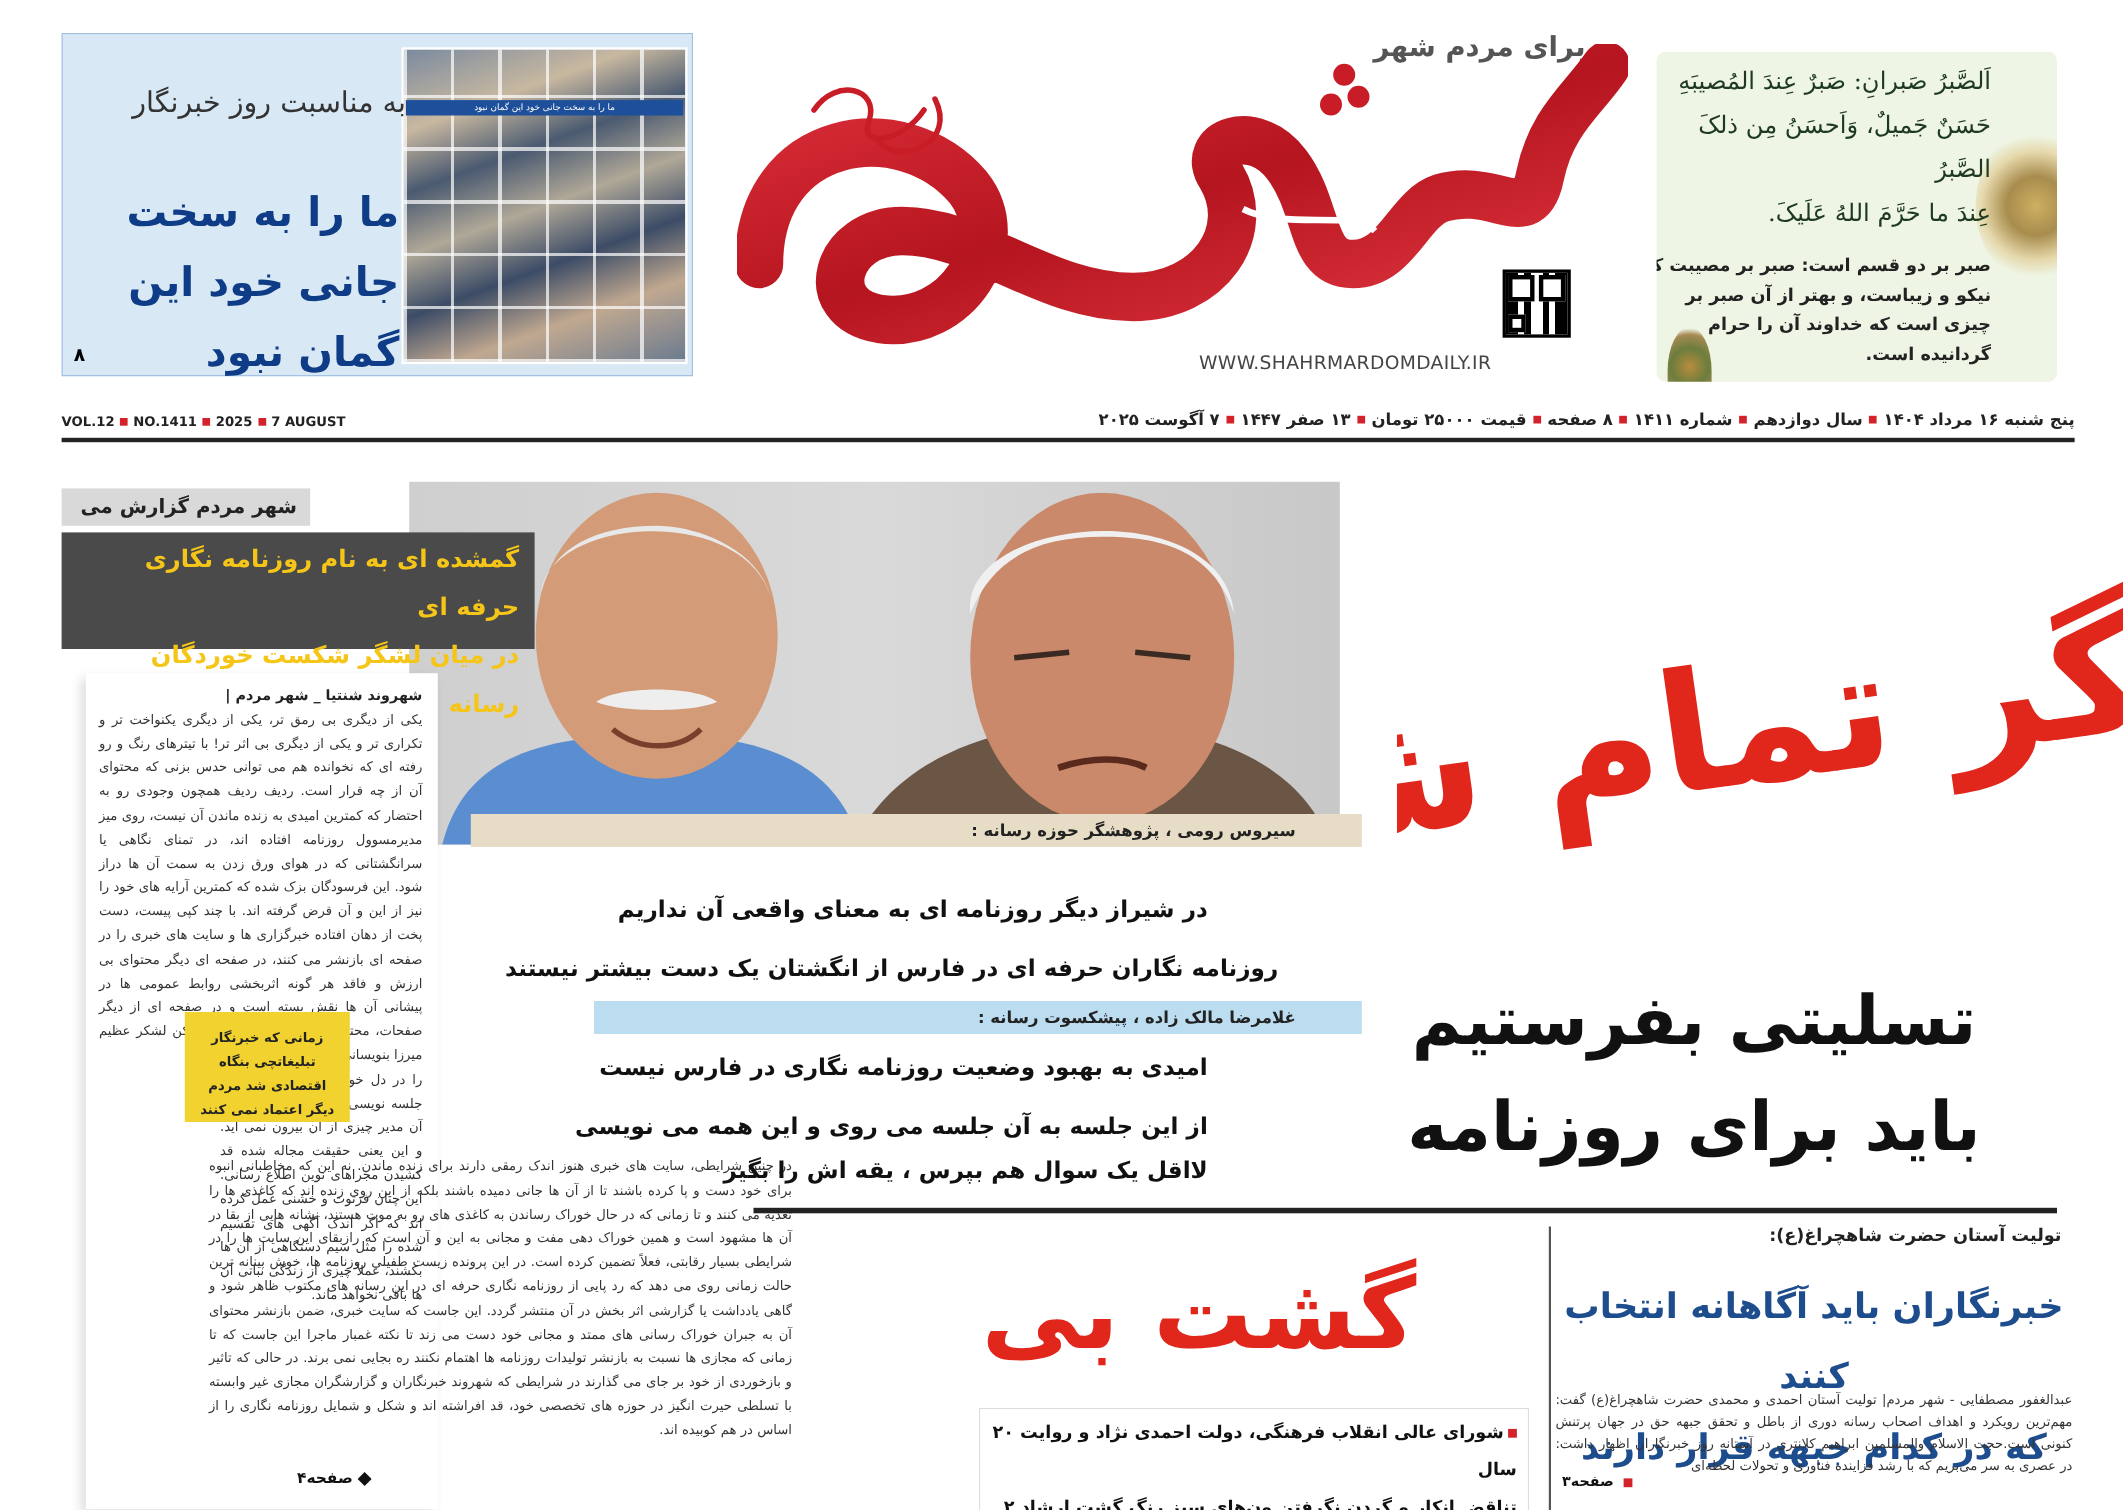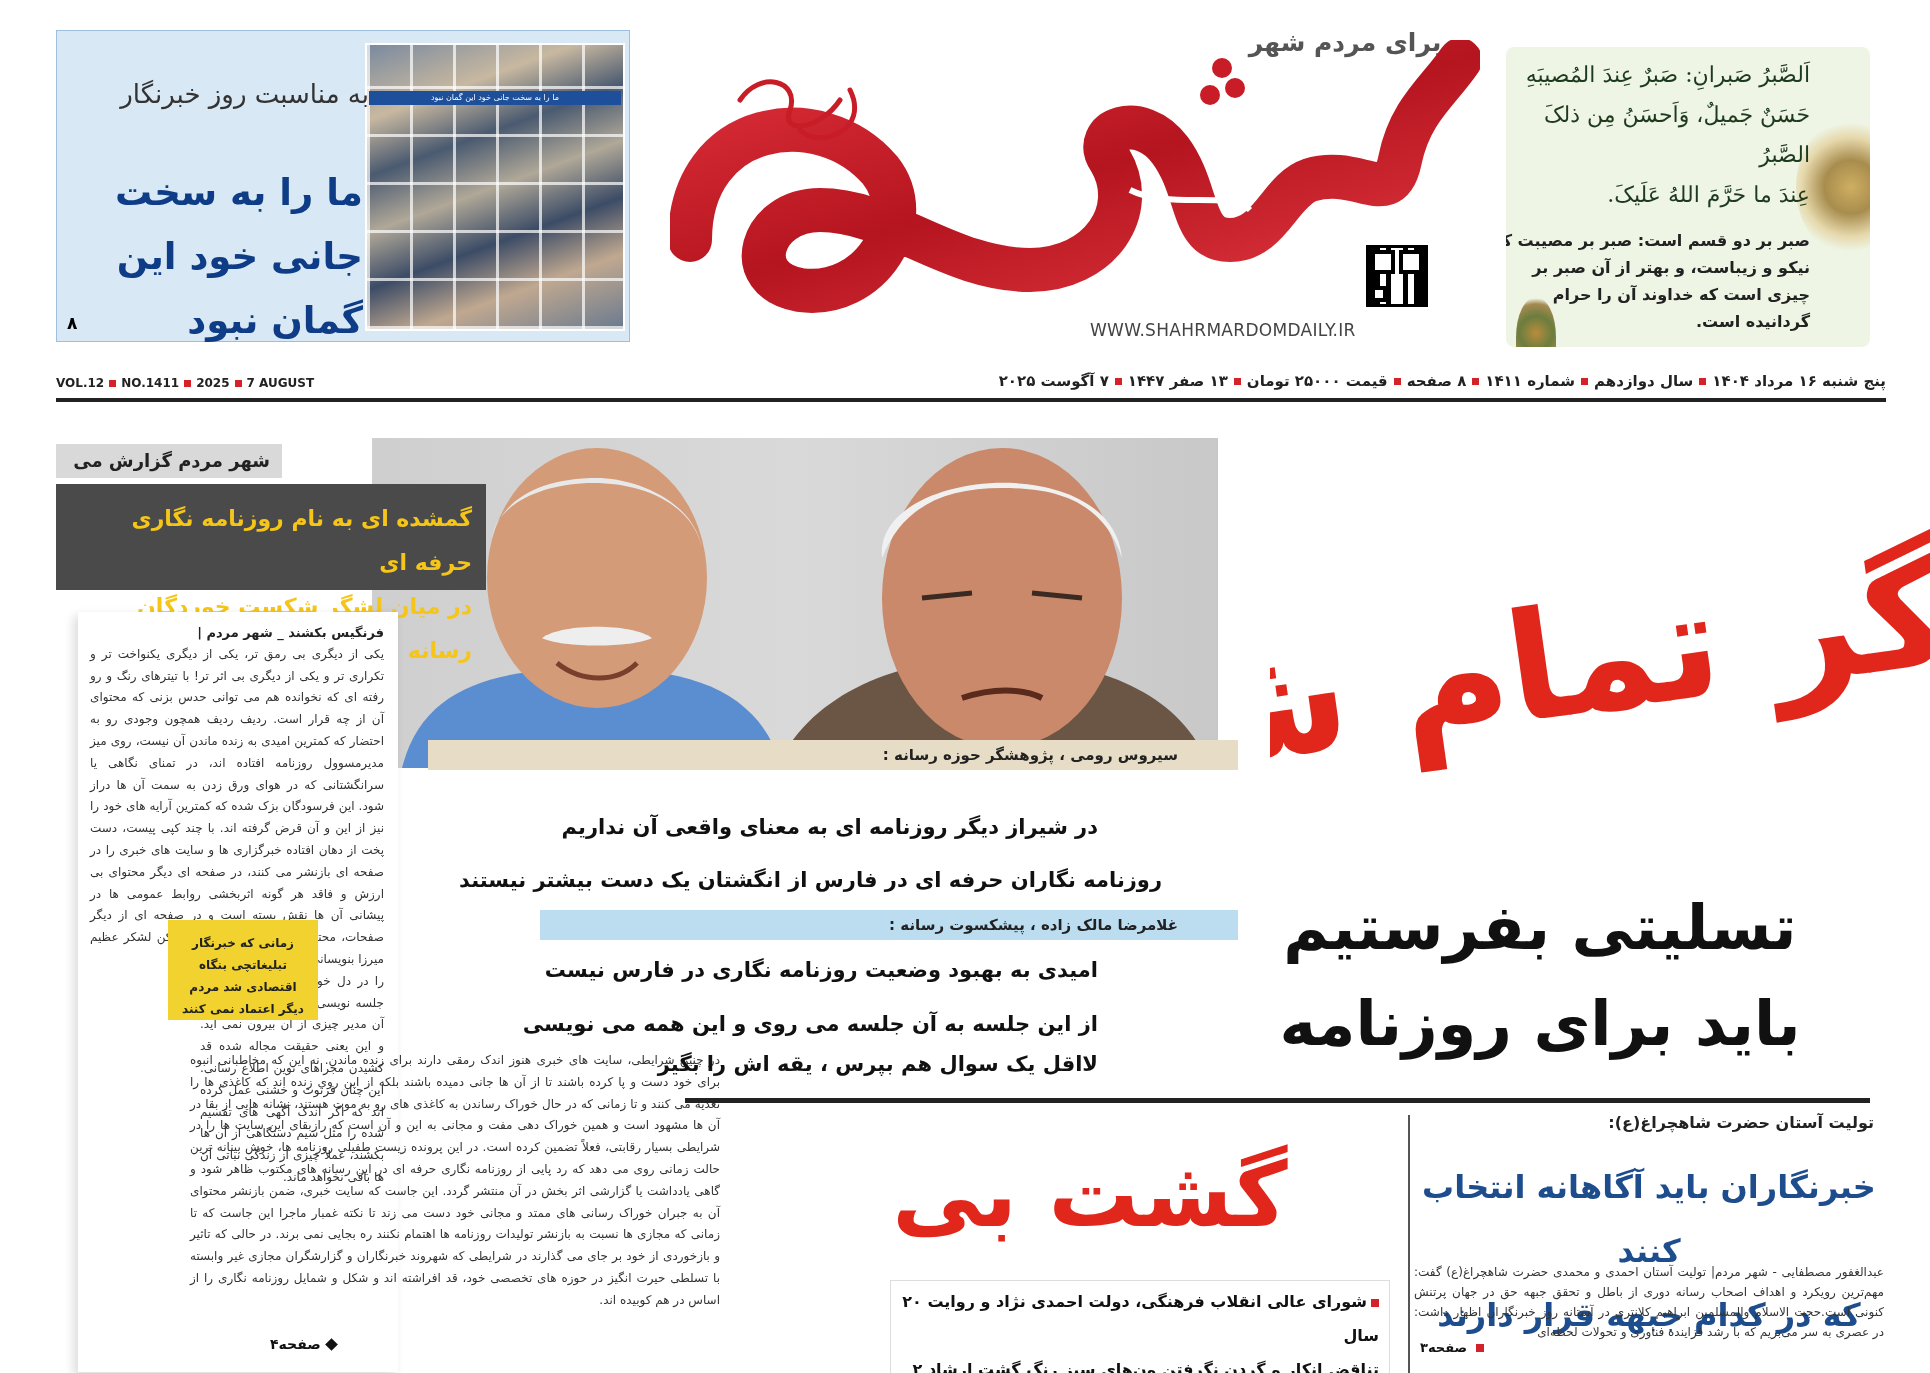--- a/index.html
+++ b/index.html
@@ -123,21 +123,21 @@
 
     
     .report-label {
       position: absolute; left: 56px; top: 444px; width: 226px; height: 34px;
       background: #d9d9d9; font-size: 18px; font-weight: bold; color: #222;
       text-align: right; padding-right: 12px; line-height: 34px;
     }
     .report-title {
       position: absolute; left: 56px; top: 484px; width: 430px; height: 106px;
       background: #4a4a4a; color: #f5c518; font-size: 22px; font-weight: 900;
-      text-align: right; padding: 13px 14px; line-height: 44px;
+      text-align: right; padding: 3px 14px; line-height: 44px;
     }
 
     
     .article-col {
       position: absolute; left: 78px; top: 612px; width: 320px; height: 760px;
       background: #fff;
       box-shadow: -4px 4px 10px rgba(0,0,0,.15);
     }
     .article-text {
       position: absolute; right: 0; top: 0; width: 100%; padding: 10px 14px 0 12px;
@@ -306,21 +306,21 @@
 </div>
 
 <div class="report-label">شهر مردم گزارش می دهد :</div>
 <div class="report-title">
   <div>گمشده ای به نام روزنامه نگاری حرفه ای</div>
   <div>در میان لشگر شکست خوردگان رسانه</div>
 </div>
 
 <div class="article-col">
   <div class="article-text">
-    <div class="byline">فرنگیس بکشند _ شهر مردم |</div>
+    <div class="byline">شهروند شنتیا _ شهر مردم |</div>
     <p>یکی از دیگری بی رمق تر، یکی از دیگری یکنواخت تر و تکراری تر و یکی از دیگری بی اثر تر! با تیترهای رنگ و رو رفته ای که نخوانده هم می توانی حدس بزنی که محتوای آن از چه قرار است. ردیف ردیف همچون وجودی رو به احتضار که کمترین امیدی به زنده ماندن آن نیست، روی میز مدیرمسوول روزنامه افتاده اند، در تمنای نگاهی یا سرانگشتانی که در هوای ورق زدن به سمت آن ها دراز شود. این فرسودگان بزک شده که کمترین آرایه های خود را نیز از این و آن قرض گرفته اند. با چند کپی پیست، دست پخت از دهان افتاده خبرگزاری ها و سایت های خبری را در صفحه ای بازنشر می کنند، در صفحه ای دیگر محتوای بی ارزش و فاقد هر گونه اثربخشی روابط عمومی ها در پیشانی آن ها نقش بسته است و در صفحه ای از دیگر صفحات، محتوای بی خاصیت و صفحه پر کن لشکر عظیم میرزا بنویسانی</p>
     <p style="padding-right:0; padding-left:110px;">را در دل خود جای داده اند که جز جلسه نویسی از نشست این مدیر و آن مدیر چیزی از آن بیرون نمی آید. و این یعنی حقیقت مجاله شده قد کشیدن مجراهای نوین اطلاع رسانی. این چنان فرتوت و خشنی عمل کرده اند که اگر اندک آگهی های تقسیم شده را مثل سیم دستگاهی از آن ها بکشند، عملاً چیزی از زندگی نباتی آن ها باقی نخواهد ماند.</p>
   </div>
 </div>
 <div class="callout">زمانی که خبرنگار تبلیغاتچی بنگاه اقتصادی شد مردم دیگر اعتماد نمی کنند</div>
 <div class="article-wide">در چنین شرایطی، سایت های خبری هنوز اندک رمقی دارند برای زنده ماندن. نه این که مخاطبانی انبوه برای خود دست و پا کرده باشند تا از آن ها جانی دمیده باشند بلکه از این روی زنده اند که کاغذی ها را تغذیه می کنند و تا زمانی که در حال خوراک رساندن به کاغذی های رو به موت هستند، نشانه هایی از بقا در آن ها مشهود است و همین خوراک دهی مفت و مجانی به این و آن است که رازبقای این سایت ها را در شرایطی بسیار رقابتی، فعلاً تضمین کرده است. در این پرونده زیست طفیلی روزنامه ها، خوش بینانه ترین حالت زمانی روی می دهد که رد پایی از روزنامه نگاری حرفه ای در این رسانه های مکتوب ظاهر شود و گاهی یادداشت یا گزارشی اثر بخش در آن منتشر گردد. این جاست که سایت خبری، ضمن بازنشر محتوای آن به جبران خوراک رسانی های ممتد و مجانی خود دست می زند تا نکته غمبار ماجرا این جاست که تا زمانی که مجازی ها نسبت به بازنشر تولیدات روزنامه ها اهتمام نکنند ره بجایی نمی برند. در حالی که تاثیر و بازخوردی از خود بر جای می گذارند در شرایطی که شهروند خبرنگاران و گزارشگران مجازی غیر وابسته با تسلطی حیرت انگیز در حوزه های تخصصی خود، قد افراشته اند و شکل و شمایل روزنامه نگاری را از اساس در هم کوبیده اند.</div>
 <div class="page-ref-left">
   <span class="diamond"></span>
   <span>صفحه۴</span>
 </div>

